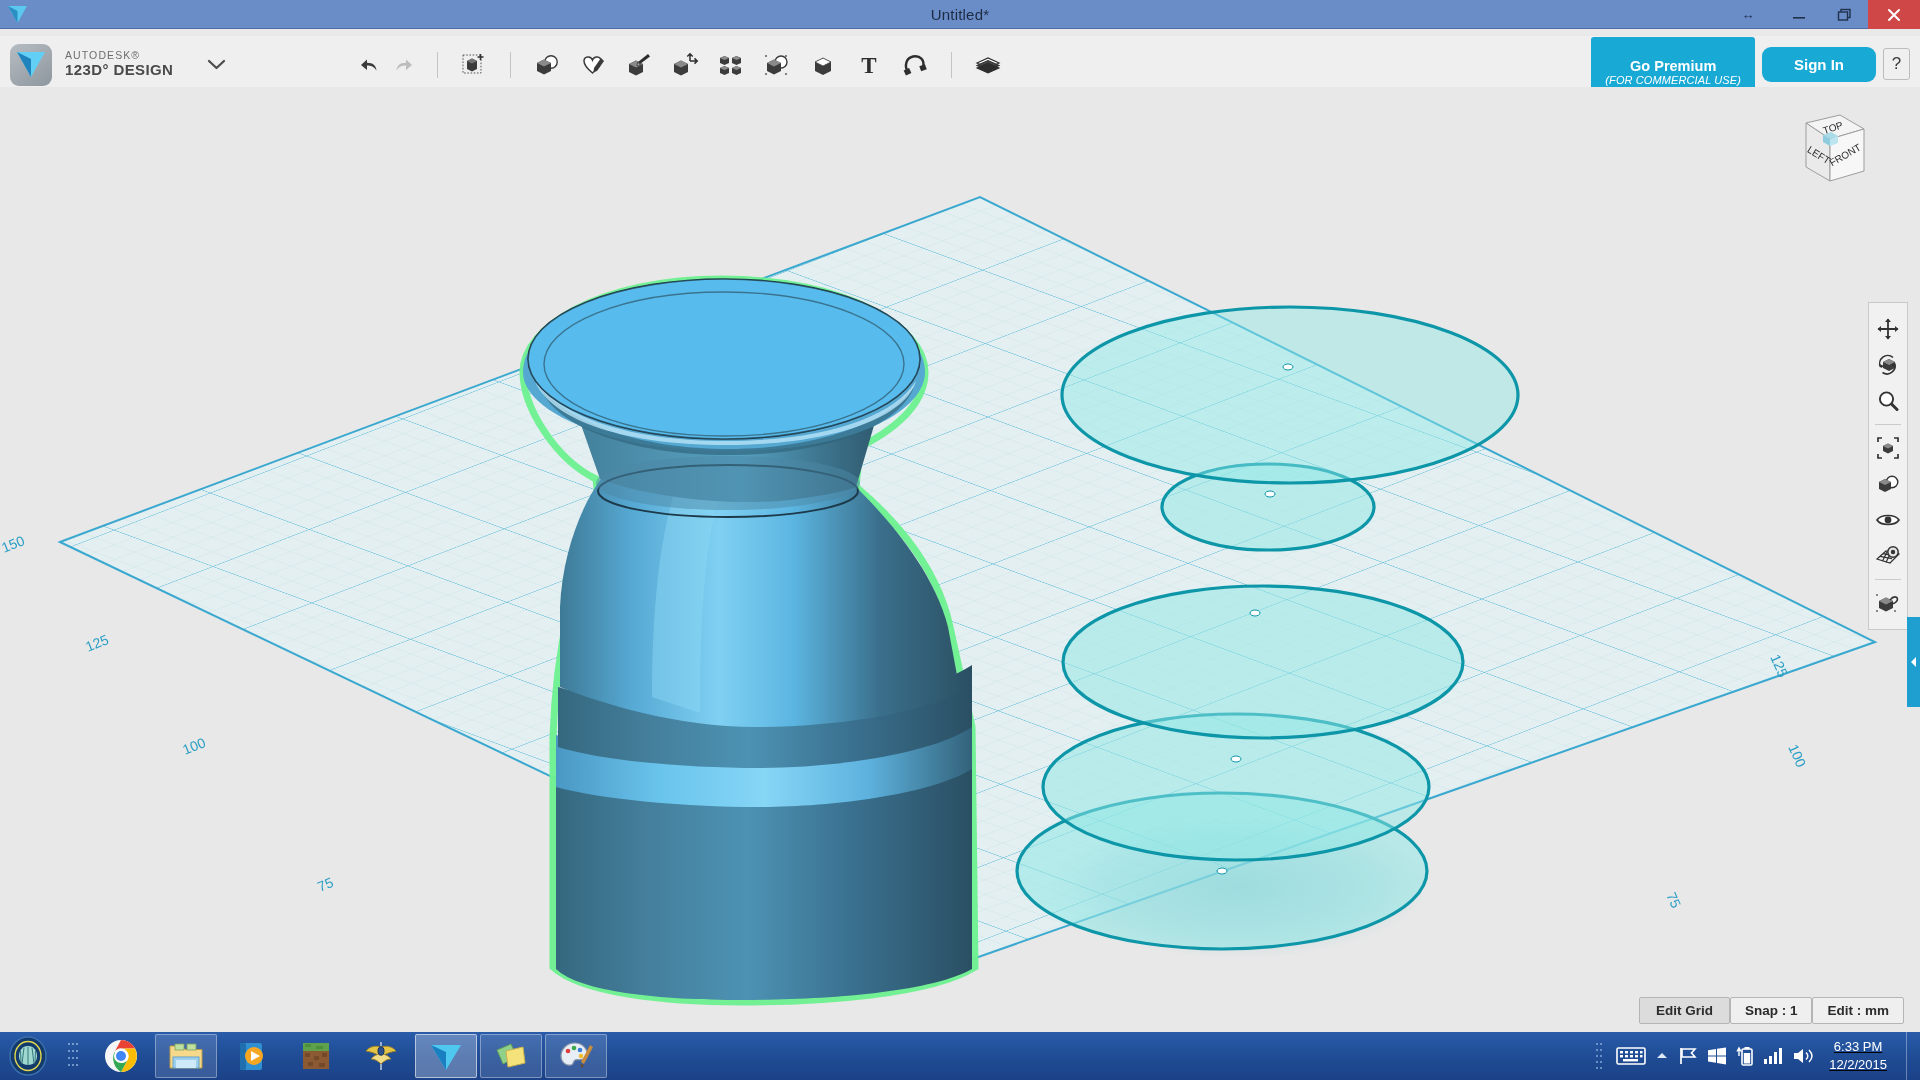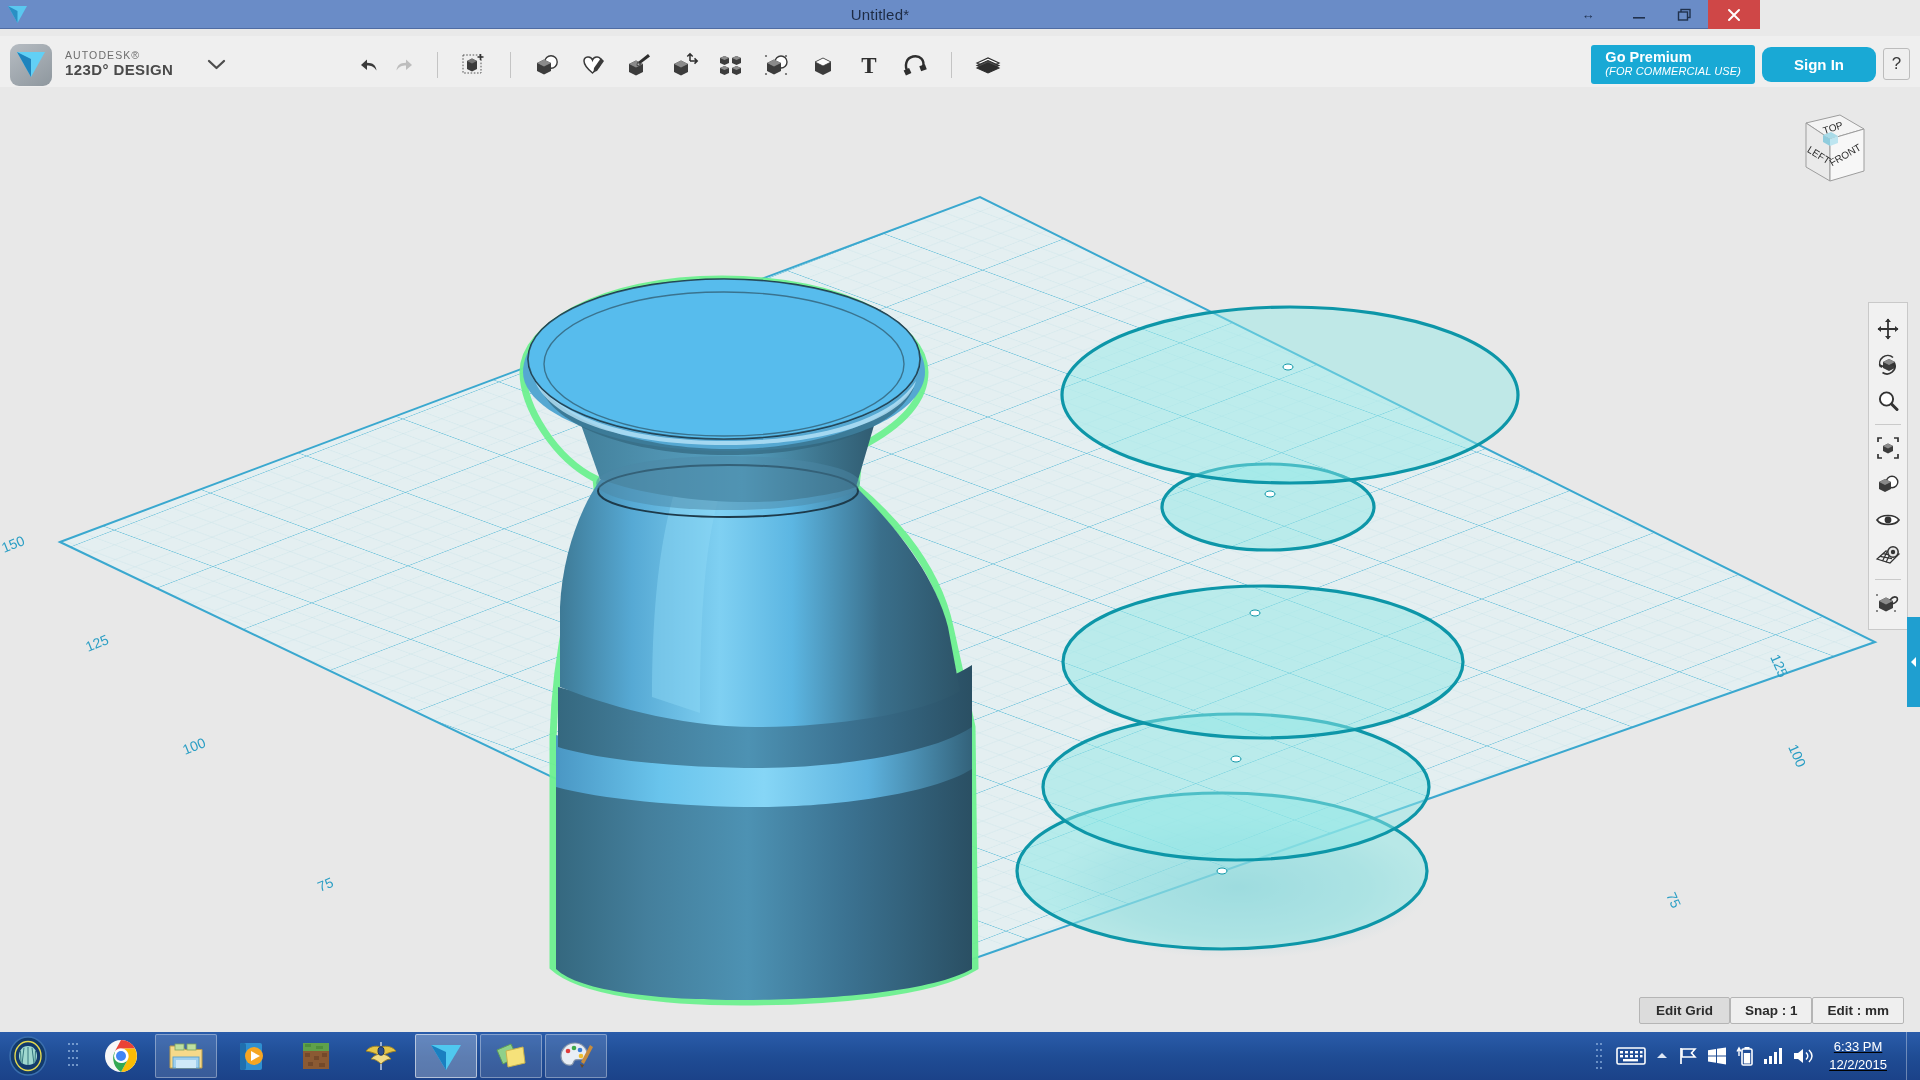--- a/index.html
+++ b/index.html
@@ -5,21 +5,21 @@
   * { box-sizing: border-box; margin:0; padding:0; }
   html,body { width:1920px; height:1080px; overflow:hidden; }
   body {
     font-family: "Liberation Sans", sans-serif;
     background:#e9e9e9;
     -webkit-font-smoothing:antialiased;
   }
 
   
   #titlebar{
-    position:absolute; left:0; top:0; width:1760px; height:29px;
+    position:absolute; left:0; top:0; width:1920px; height:29px;
     background:#6a8cc7; display:flex; align-items:center;
     border-bottom:1px solid #4f6ca3;
   }
   #tb-logo{ width:34px; height:29px; display:flex; align-items:center; justify-content:center; }
   #tb-title{
     position:absolute; left:0; right:0; text-align:center;
     font-size:15px; color:#1d2b44; letter-spacing:.2px;
   }
   #tb-ctrls{ position:absolute; right:0; top:0; height:29px; display:flex; align-items:stretch; }
   .tbbtn{ width:46px; display:flex; align-items:center; justify-content:center; color:#e9eef7; }
@@ -47,21 +47,21 @@
   .tool{
     width:38px; height:38px; display:flex; align-items:center; justify-content:center;
     border-radius:3px;
   }
   .tool.wide{ width:46px; }
   .tsep{ width:1px; height:26px; background:#c4c4c4; margin:0 13px; }
 
   #acct{ position:absolute; right:10px; display:flex; align-items:center; gap:7px; }
   #gopremium{
     background:#19a9d5; color:#fff; border-radius:3px;
-    padding:5px 14px 6px; text-align:left; line-height:1.05;
+    padding:22px 14px 6px; text-align:center; line-height:1.05;
   }
   #gp-main{ font-size:14.5px; font-weight:bold; }
   #gp-sub{ font-size:11px; letter-spacing:.1px; margin-top:1px;font-style:italic; }
   #signin{
     background:#19a9d5; color:#fff; border-radius:9px;
     padding:9px 32px; font-size:15px; font-weight:bold;
   }
   #helpbtn{
     width:27px; height:32px; border:1px solid #bcbcbc; background:#efefef;
     border-radius:3px; display:flex; align-items:center; justify-content:center;

